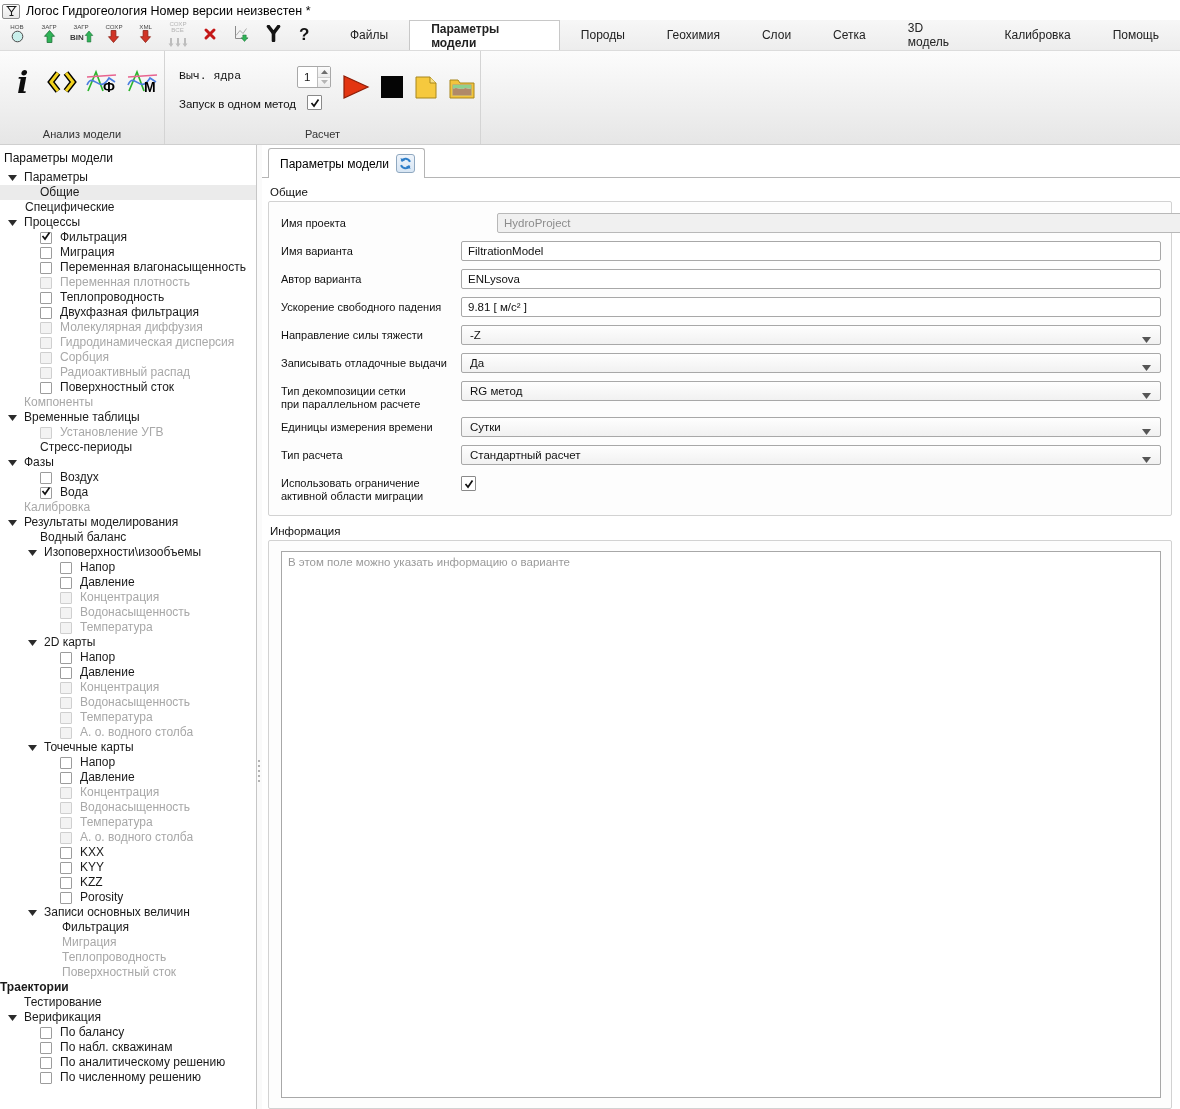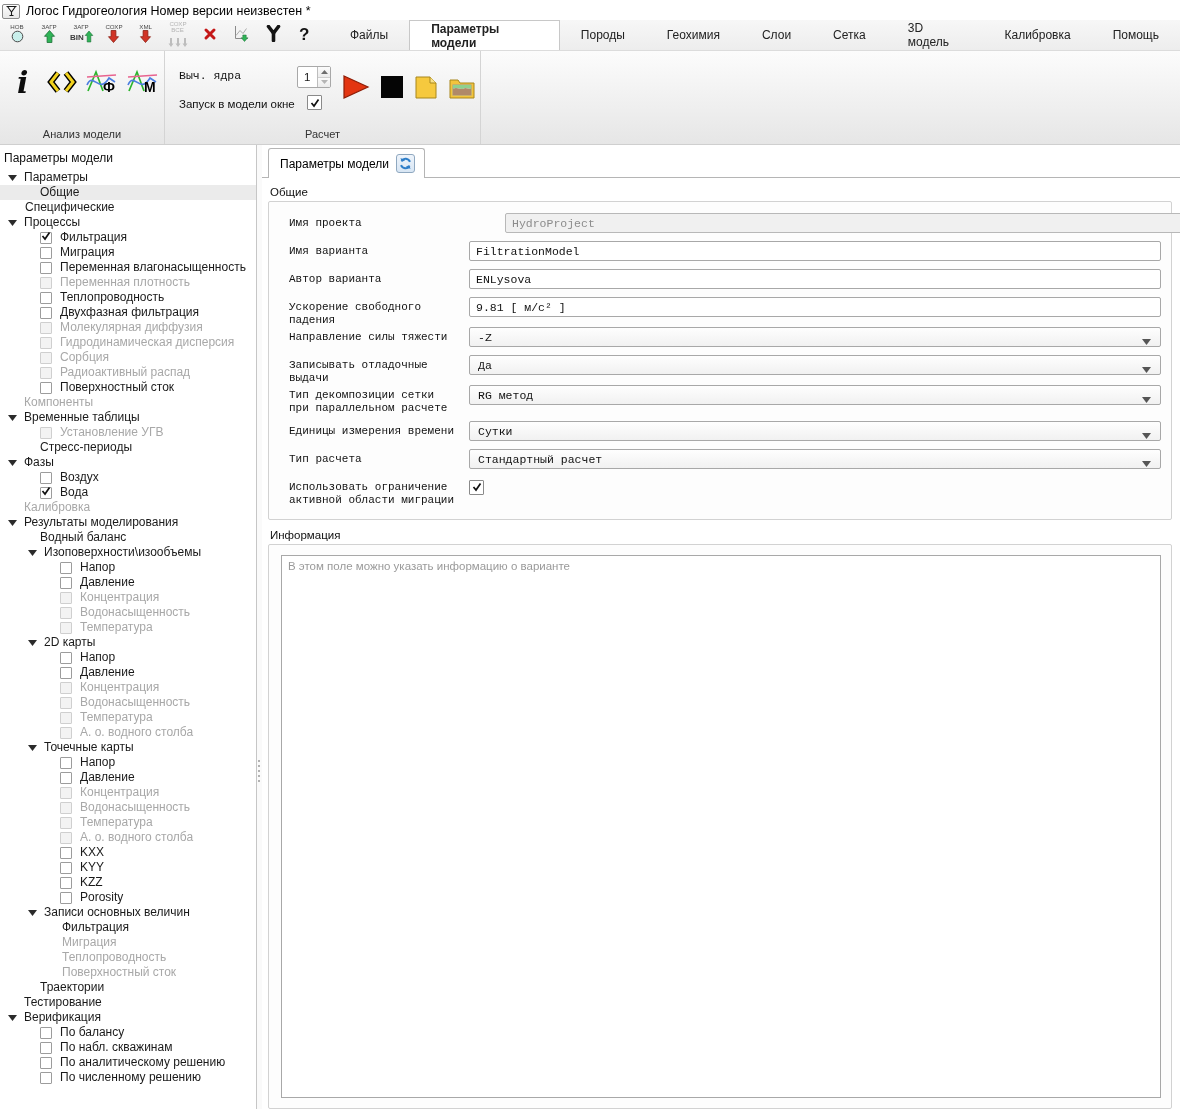--- a/index.html
+++ b/index.html
@@ -68,21 +68,21 @@
   .main-panel { flex:1; display:flex; flex-direction:column; min-width:0; }
   .doc-tabbar { height:33px; display:flex; align-items:flex-end; padding-left:6px; }
   .doc-tab { height:30px; background:#fff; border:1px solid #b5b5b5; border-bottom:none; border-radius:3px 3px 0 0;
              display:flex; align-items:center; gap:7px; padding:0 9px 0 11px; font-size:12px; color:#000; position:relative; z-index:2; }
   .refresh-btn { width:19px; height:19px; border:1px solid #8fa8c0; border-radius:3px;
                  background:linear-gradient(#eef4fb,#d8e6f4); display:flex; align-items:center; justify-content:center; }
   .doc-content { flex:1; border-top:1px solid #b5b5b5; margin-top:-1px; padding:6px 8px 0 6px; overflow:hidden;
                  display:flex; flex-direction:column; background:#fff; }
   .gb-title { font-size:11.5px; color:#111; margin:2px 0 3px 2px; }
   .groupbox { border:1px solid #d2d2d2; border-radius:2px; background:#fdfdfd; }
-  .gb-general { padding:11px 10px 6px 20px;font-family:Liberation Mono, monospace; }
+  .gb-general { padding:11px 10px 6px 12px; }
   .field-row { display:flex; min-height:28px; }
   .field-row.two { min-height:36px; }
   .f-label { width:180px; font-size:11px; color:#111; padding-top:4px; line-height:13px; flex:none; }
   .f-ctrl { flex:1; padding-right:0; }
   .t-input { width:100%; height:20px; border:1px solid #a8a8a8; border-radius:2px; font-family:inherit;
              font-size:11.5px; padding:0 6px; color:#111; background:#fff; }
   .t-input:disabled { background:#f0f0f0; color:#8c8c8c; border-color:#b8b8b8;margin-left:36px; }
   .combo { width:100%; height:20px; border:1px solid #a8a8a8; border-radius:2px;
            background:linear-gradient(#fefefe,#f1f1f1); display:flex; align-items:center;
            font-size:11.5px; padding:0 8px; color:#111; position:relative; }
@@ -220,21 +220,21 @@
                 <path d="M1 8 L30 6" stroke="#e8638f" stroke-width="1.6"></path>
                 <text x="17" y="23" font-size="14" font-weight="bold" fill="#000">М</text>
               </svg></span>
           </span>
         </div>
       <div class="rgroup-label">Анализ модели</div>
     </div>
     <div class="rgroup rg-calc">
       <div class="calc-grid">
         <div class="calc-row1">Выч. ядра</div>
-        <div class="calc-row2">Запуск в модели окне</div>
+        <div class="calc-row2">Запуск в одном метод</div>
         <div class="spinbox">
           <div class="spin-val">1</div>
           <div class="spin-btns">
             <div class="spin-btn">
                 <svg width="7" height="4">
                   <path d="M0 4 H7 L3.5 0 Z" fill="#6e6e6e"></path>
                 </svg>
               </div>
             <div class="spin-btn">
                 <svg width="7" height="4">
@@ -527,21 +527,21 @@
           <div class="tree-row">
             <span class="lbl g" style="margin-left: 62px;">Миграция</span>
           </div>
           <div class="tree-row">
             <span class="lbl g" style="margin-left: 62px;">Теплопроводность</span>
           </div>
           <div class="tree-row">
             <span class="lbl g" style="margin-left: 62px;">Поверхностный сток</span>
           </div>
           <div class="tree-row">
-            <span class="lbl" style="margin-left: 40px;">Траектории</span>
+            <span class="lbl" style=" font-weight: bold;">Траектории</span>
           </div>
           <div class="tree-row">
             <span class="lbl b" style="margin-left: 24px;">Тестирование</span>
           </div>
           <div class="tree-row">
             <span class="tree-arrow" style="margin-left: 8px; margin-right: 7px;">
               <svg width="9" height="6">
                 <path d="M0 0 H9 L4.5 6 Z" fill="#2b2b2b"></path>
               </svg>
             </span>

